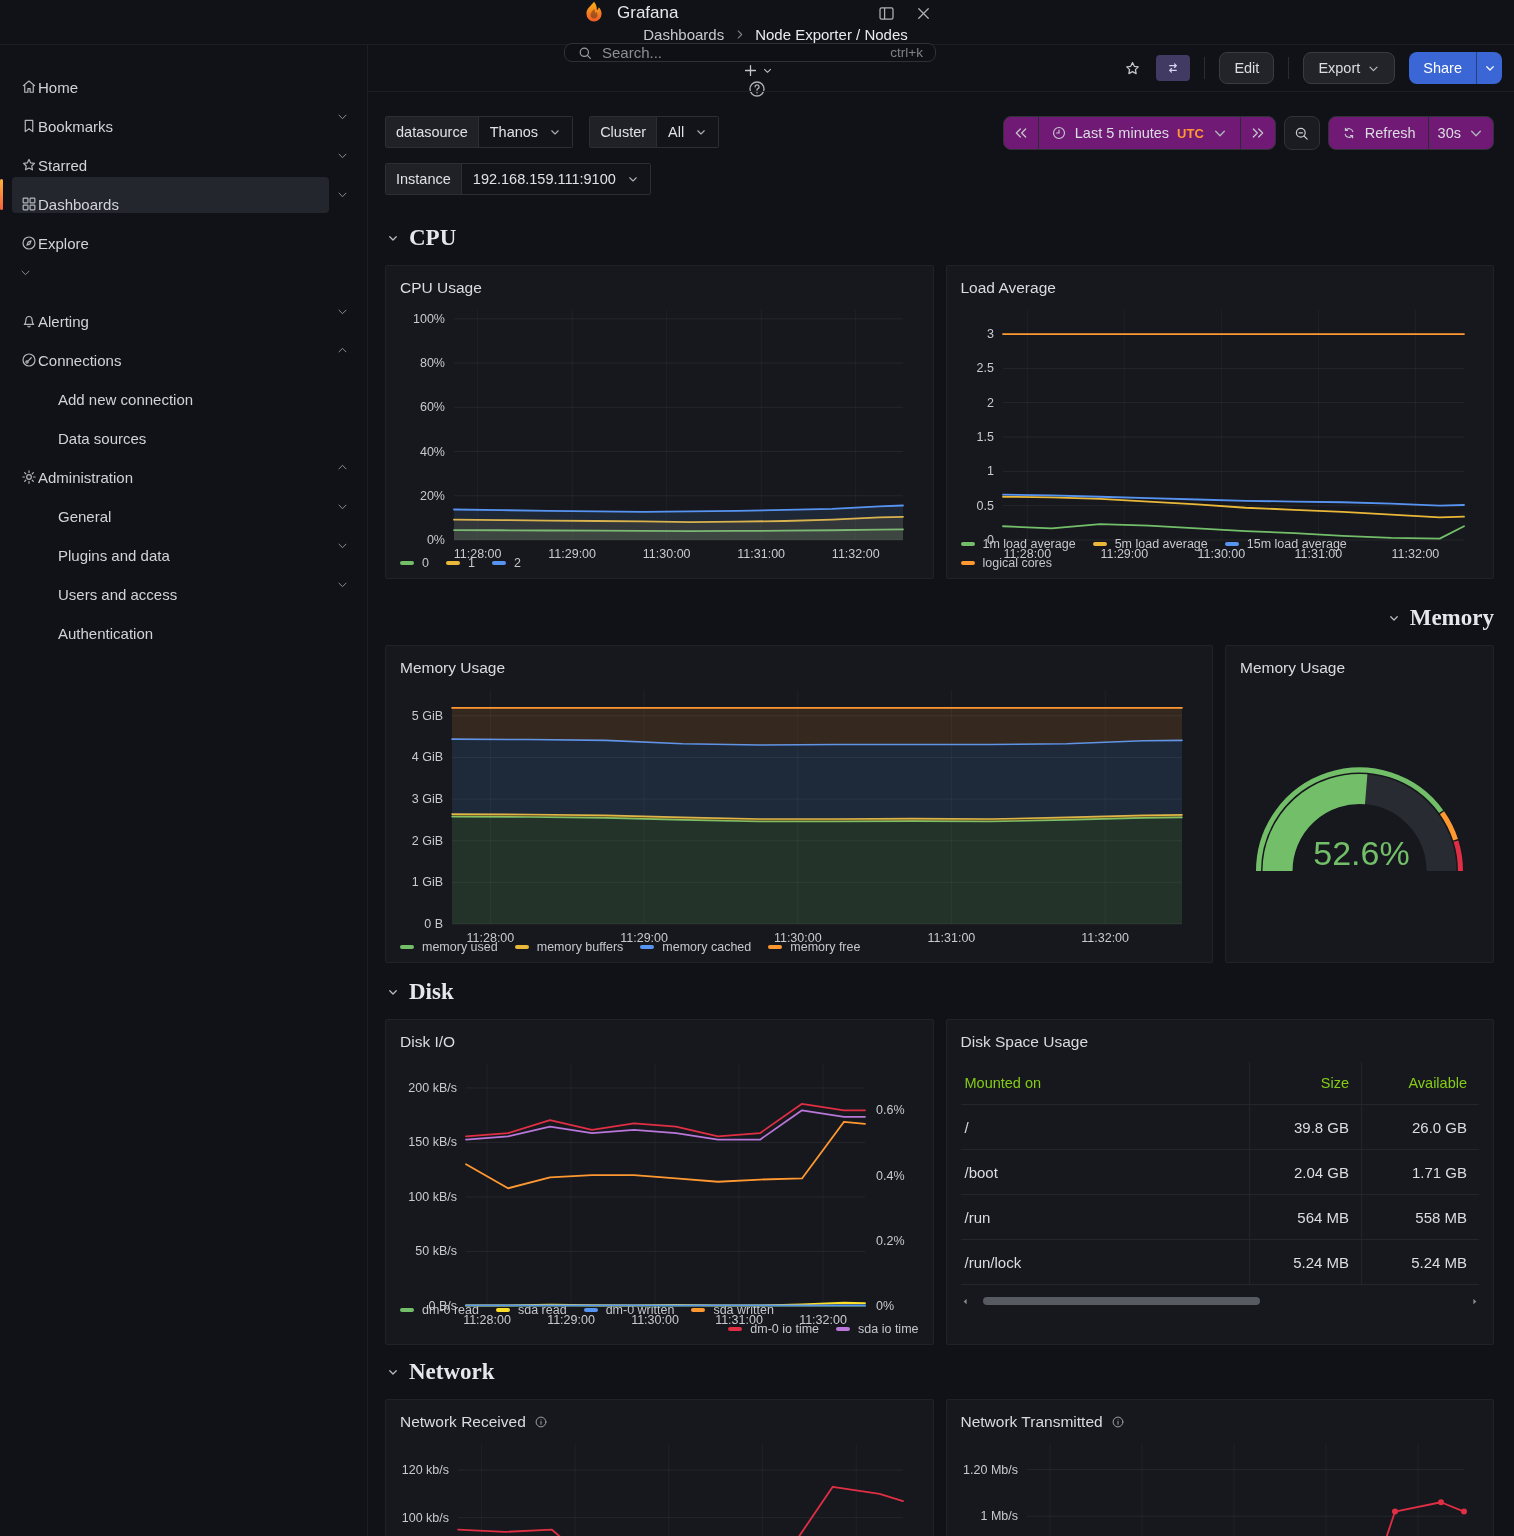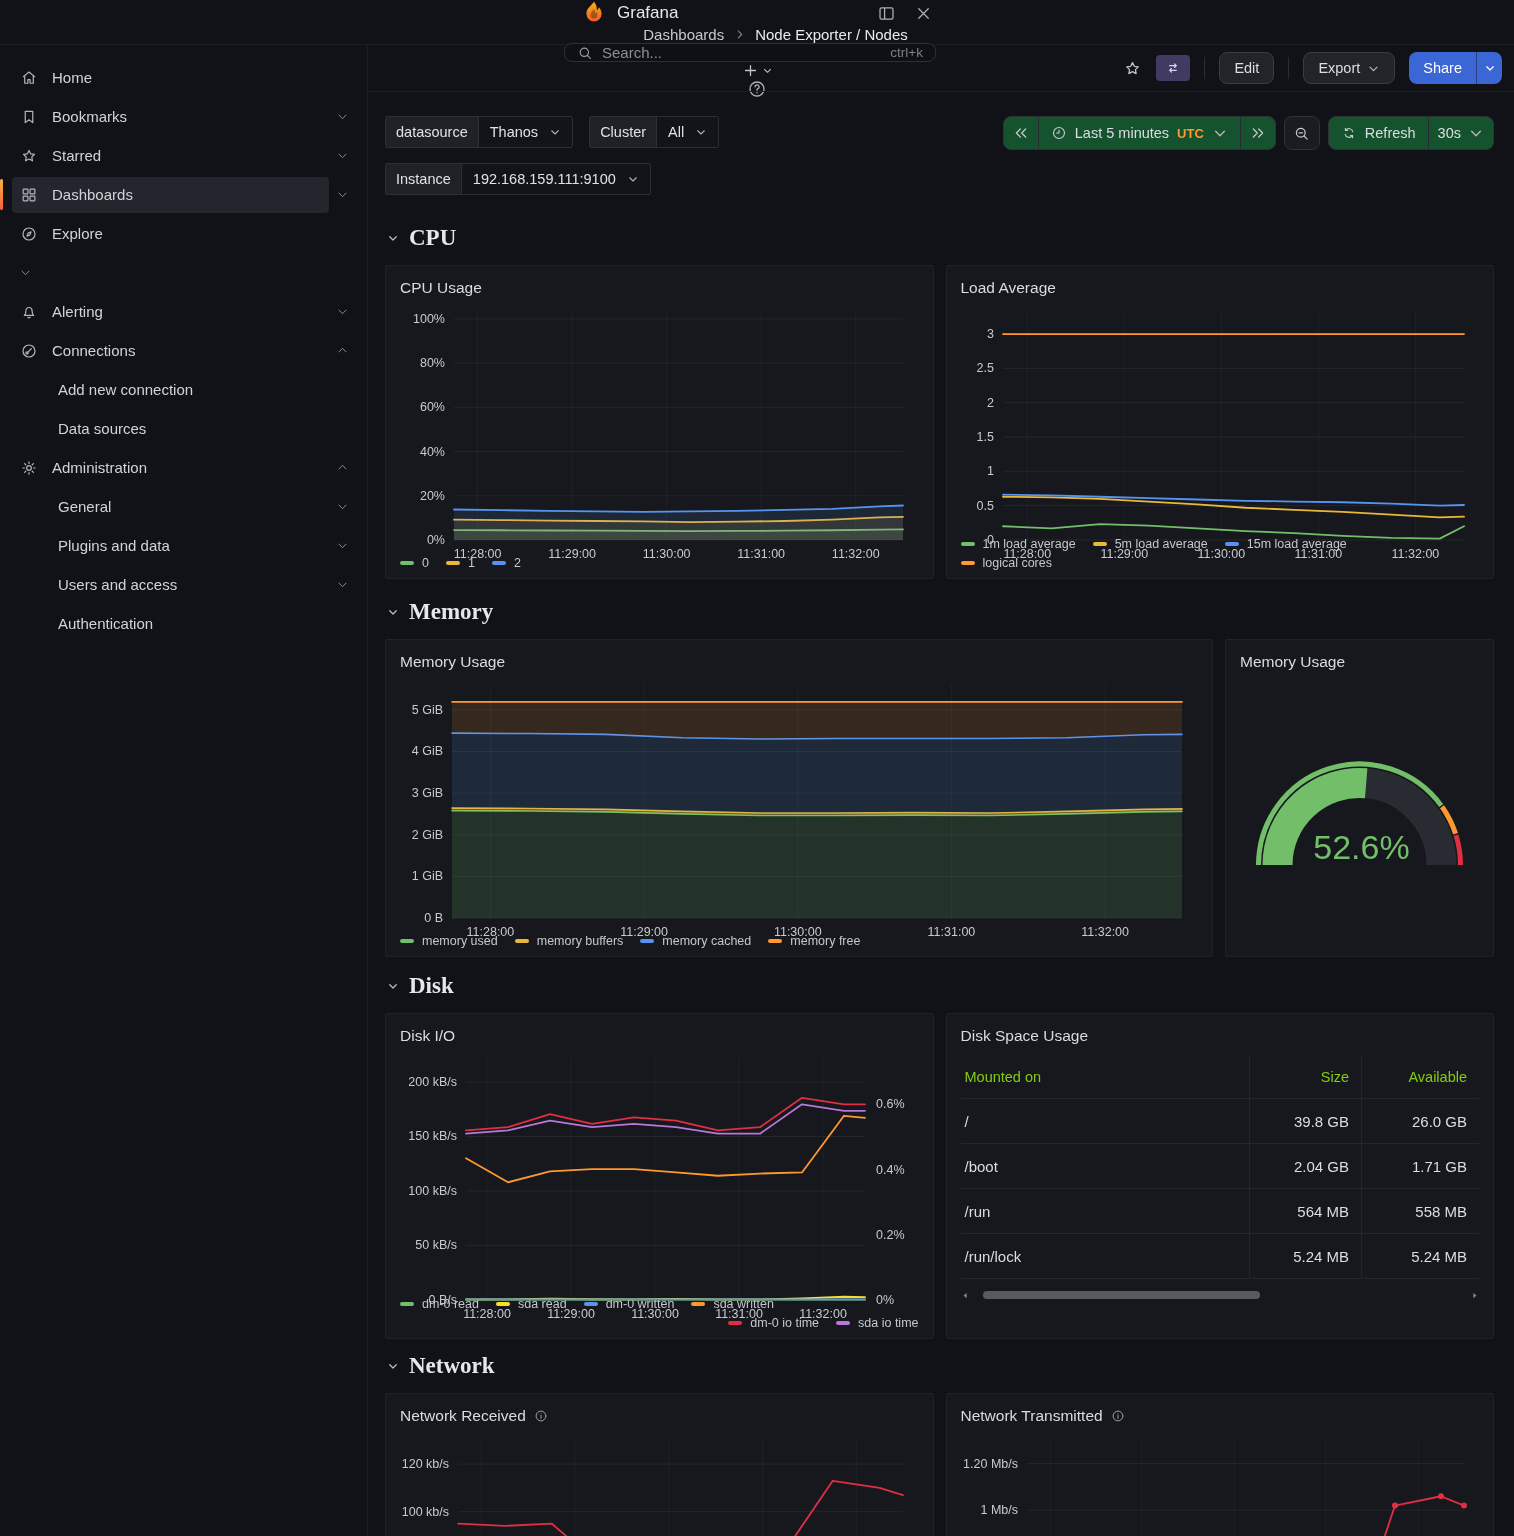--- a/index.html
+++ b/index.html
@@ -28,21 +28,21 @@
   .kbd-hint { font-size:13.5px; color:#7e8088; }
   .plus-group { display:flex; align-items:center; gap:3px; color:#c3c4cb; }
   .tb-divider { width:1px; height:22px; background:#2a2c33; margin:0 12px; }
   .avatar { width:26px; height:26px; border-radius:50%; background:#c9cbd1; margin-left:14px;
      display:flex; align-items:flex-end; justify-content:center; overflow:hidden; }
 
   
   .layout { display:flex; height:1491px; }
   .sidebar { width:368px; flex:none; border-right:1px solid #1d1e24; padding:14px 12px 0 12px; }
   .sb-item { position:relative; display:flex; align-items:center; height:37px; margin-bottom:2px; }
-  .sb-pill { flex:1; display:flex; align-items:center; gap:14px; height:36px; padding:0 8px; border-radius:4px; cursor:pointer; }
+  .sb-pill { flex:1; display:flex; align-items:flex-end; height:36px; padding:0 8px; border-radius:4px; cursor:pointer; }
   .sb-item.active .sb-pill { background:#24262d; }
   .sb-item.active .sb-bar { position:absolute; left:-12px; top:3px; bottom:3px; width:3px; border-radius:2px;
      background:linear-gradient(180deg,#ffb23e,#f55f3c); }
   .sb-ic { width:18px; height:18px; color:#b4b6be; flex:none; }
   .sb-label { font-size:15px; color:#d2d3d8; white-space:nowrap; }
   .sb-pill.sub { padding-left:46px; }
   .sb-chev { width:26px; text-align:center; color:#9da0a8; display:flex; justify-content:center; }
   .sb-chev svg { width:13px; height:13px; }
 
   .main { flex:1; display:flex; flex-direction:column; min-width:0; }
@@ -72,37 +72,37 @@
   .controls-row { display:flex; justify-content:space-between; align-items:flex-start; }
   .vars { display:flex; gap:16px; }
   .var-group { display:flex; height:32px; border:1px solid #2c2e35; border-radius:2px; overflow:hidden; cursor:pointer; }
   .var-label { background:#1f2127; padding:0 10px; display:flex; align-items:center; font-size:14.5px;
      font-weight:500; color:#e0e1e6; border-right:1px solid #2c2e35; }
   .var-value { background:#13141a; padding:0 11px; display:flex; align-items:center; gap:11px; font-size:14.5px; color:#e0e1e6; }
   .var-value svg, .tc-chev svg { width:12px; height:12px; color:#aeb0b8; }
   .row2 { margin-top:13px; }
 
   .time-controls { display:flex; gap:8px; }
-  .tc-group { display:flex; align-items:stretch; height:34px; border:1px solid #303238; border-radius:8px; background:#14532d; overflow:hidden; }
+  .tc-group { display:flex; align-items:stretch; height:34px; border:1px solid #303238; border-radius:8px; background:#701a75; overflow:hidden; }
   .tc-seg { display:flex; align-items:center; padding:0 9px; cursor:pointer; color:#c9cad0; }
   .tc-seg + .tc-seg { border-left:1px solid #2a2c33; }
   .tc-seg svg { width:16px; height:16px; }
   .tc-main { gap:8px; padding:0 12px; }
   .tc-label { font-size:14.5px; color:#dcdde2; }
   .tc-utc { font-size:13px; font-weight:700; color:#ff9830; }
   .sq-btn { width:36px; height:34px; border:1px solid #303238; border-radius:8px; background:#1a1c22;
      color:#c9cad0; cursor:pointer; display:flex; align-items:center; justify-content:center; }
   .sq-btn svg { width:17px; height:17px; }
   .tc-text { font-size:14.5px; font-weight:500; color:#dcdde2; }
 
   
   .section-head { display:flex; align-items:center; gap:10px; margin-left:2px; }
   .section-head svg { width:12px; height:12px; color:#b9bbc2; }
   .section-title { font-size:23px; font-weight:700; color:#e6e7eb;font-family:Liberation Serif, serif; }
-  .mt-cpu { margin-top:30px; } .mt-mem { margin-top:20px; } .mt-disk { margin-top:16px; } .mt-net { margin-top:14px; }
+  .mt-cpu { margin-top:30px; } .mt-mem { margin-top:26px;justify-content:flex-end; } .mt-disk { margin-top:16px; } .mt-net { margin-top:14px; }
   .row { display:flex; gap:12px; margin-top:14px; }
   .panel { background:#16181d; border:1px solid #202228; border-radius:2px; padding:10px 14px 8px;
      display:flex; flex-direction:column; min-width:0; }
   .w-half { flex:1; }
   .w-big { width:828px; flex:none; }
   .w-small { flex:1; }
   .h-cpu .panel { height:314px; } .h-mem .panel { height:318px; } .h-disk .panel { height:326px; } .h-net .panel { height:320px; }
   .p-title { height:24px; display:flex; align-items:center; gap:8px; font-size:15.5px; font-weight:500; color:#dadbe0; }
   .p-title svg { width:14px; height:14px; color:#9da0a8; }
   .chart { flex:1; position:relative; min-height:0; }

